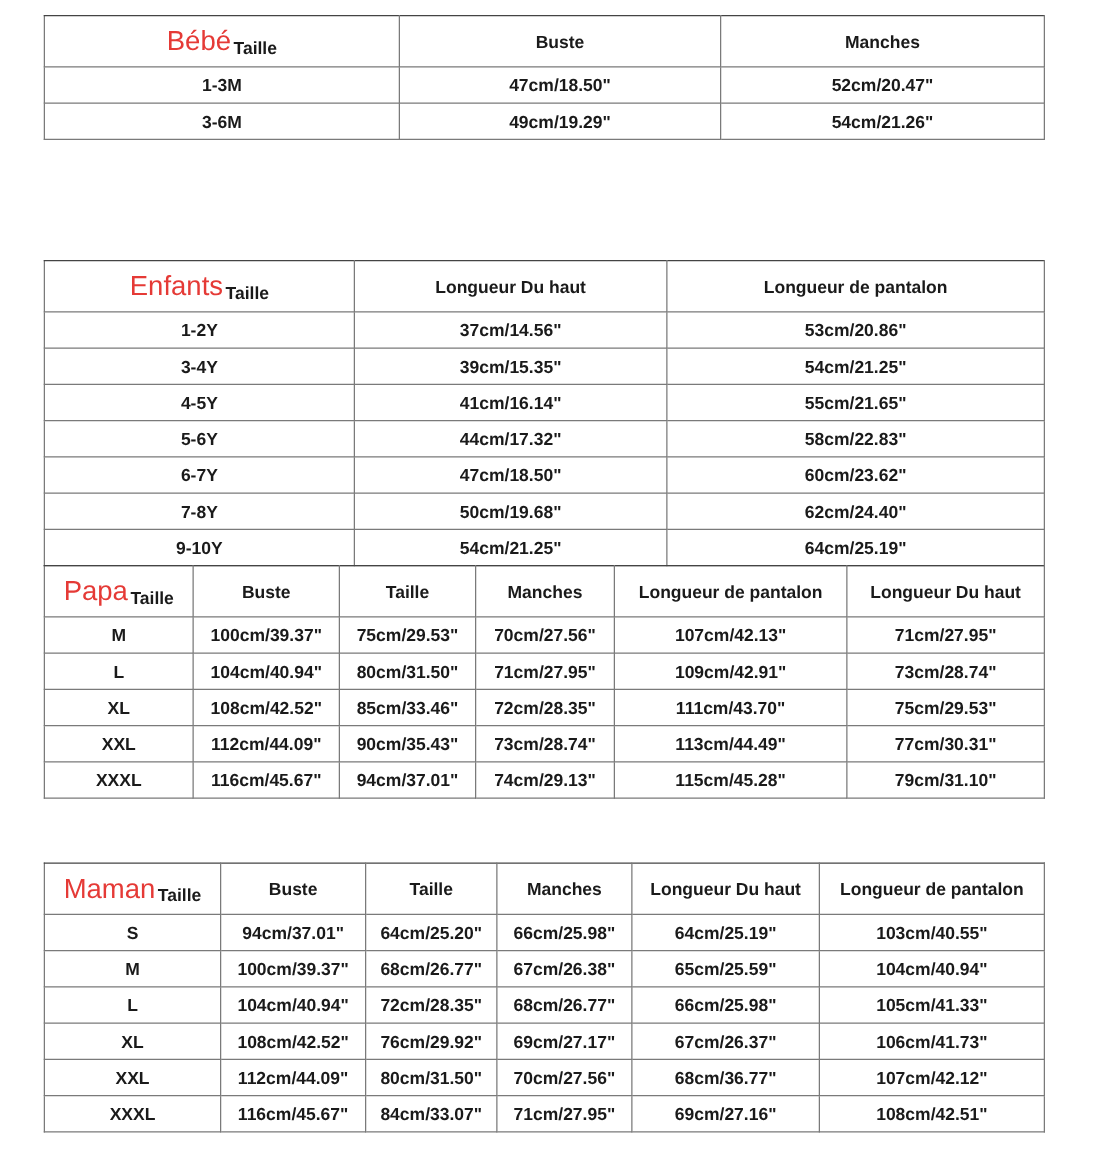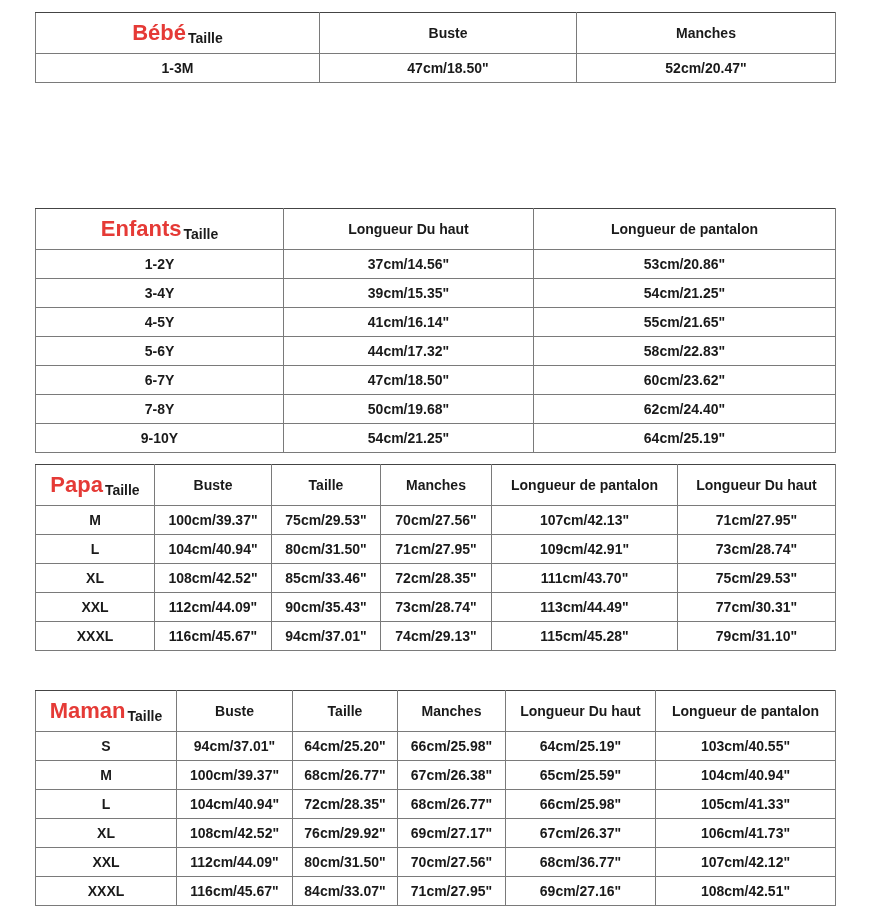--- a/index.html
+++ b/index.html
@@ -18,25 +18,25 @@
     table.size-table td, table.size-table th {
       border: 1px solid #7a7a7a;
       text-align: center;
       padding: 0;
       height: 28px;
       font-weight: bold;
     }
     table.size-table th { height: 40px; font-size: 14px; }
     table.size-table tr.head th { border-top: 1px solid #444; }
     table.size-table { border: 1.5px solid #444; }
-    .cat-title { color: #e53a36; font-size: 22px; font-weight: bold; }
+    .cat-title { color: #e53a36; font-size: 22px; font-weight: normal; }
     .cat-sub { font-size: 14px; font-weight: bold; color: #1a1a1a; margin-left: 2px; position: relative; top: 3px; }
     #t-bebe { top: 12px; }
     #t-enfants { top: 208px; }
-    #t-papa { top: 464px; }
+    #t-papa { top: 452px; }
     #t-maman { top: 690px; }
   </style>
 </head>
 <body>
 
 <table class="size-table" id="t-bebe">
   <colgroup>
       <col style="width:284px">
       <col style="width:257px">
       <col style="width:259px">
@@ -48,20 +48,25 @@
     </th>
     <th>Buste</th>
     <th>Manches</th>
   </tr>
   </tbody>
     <tbody>
       <tr>
         <td>1-3M</td>
         <td>47cm/18.50"</td>
         <td>52cm/20.47"</td>
+      </tr>
+      <tr>
+        <td>3-6M</td>
+        <td>49cm/19.29"</td>
+        <td>54cm/21.26"</td>
       </tr>
     </tbody>
 </table>
 
 <table class="size-table" id="t-enfants">
   <colgroup>
       <col style="width:248px">
       <col style="width:250px">
       <col style="width:302px">
     </colgroup>

